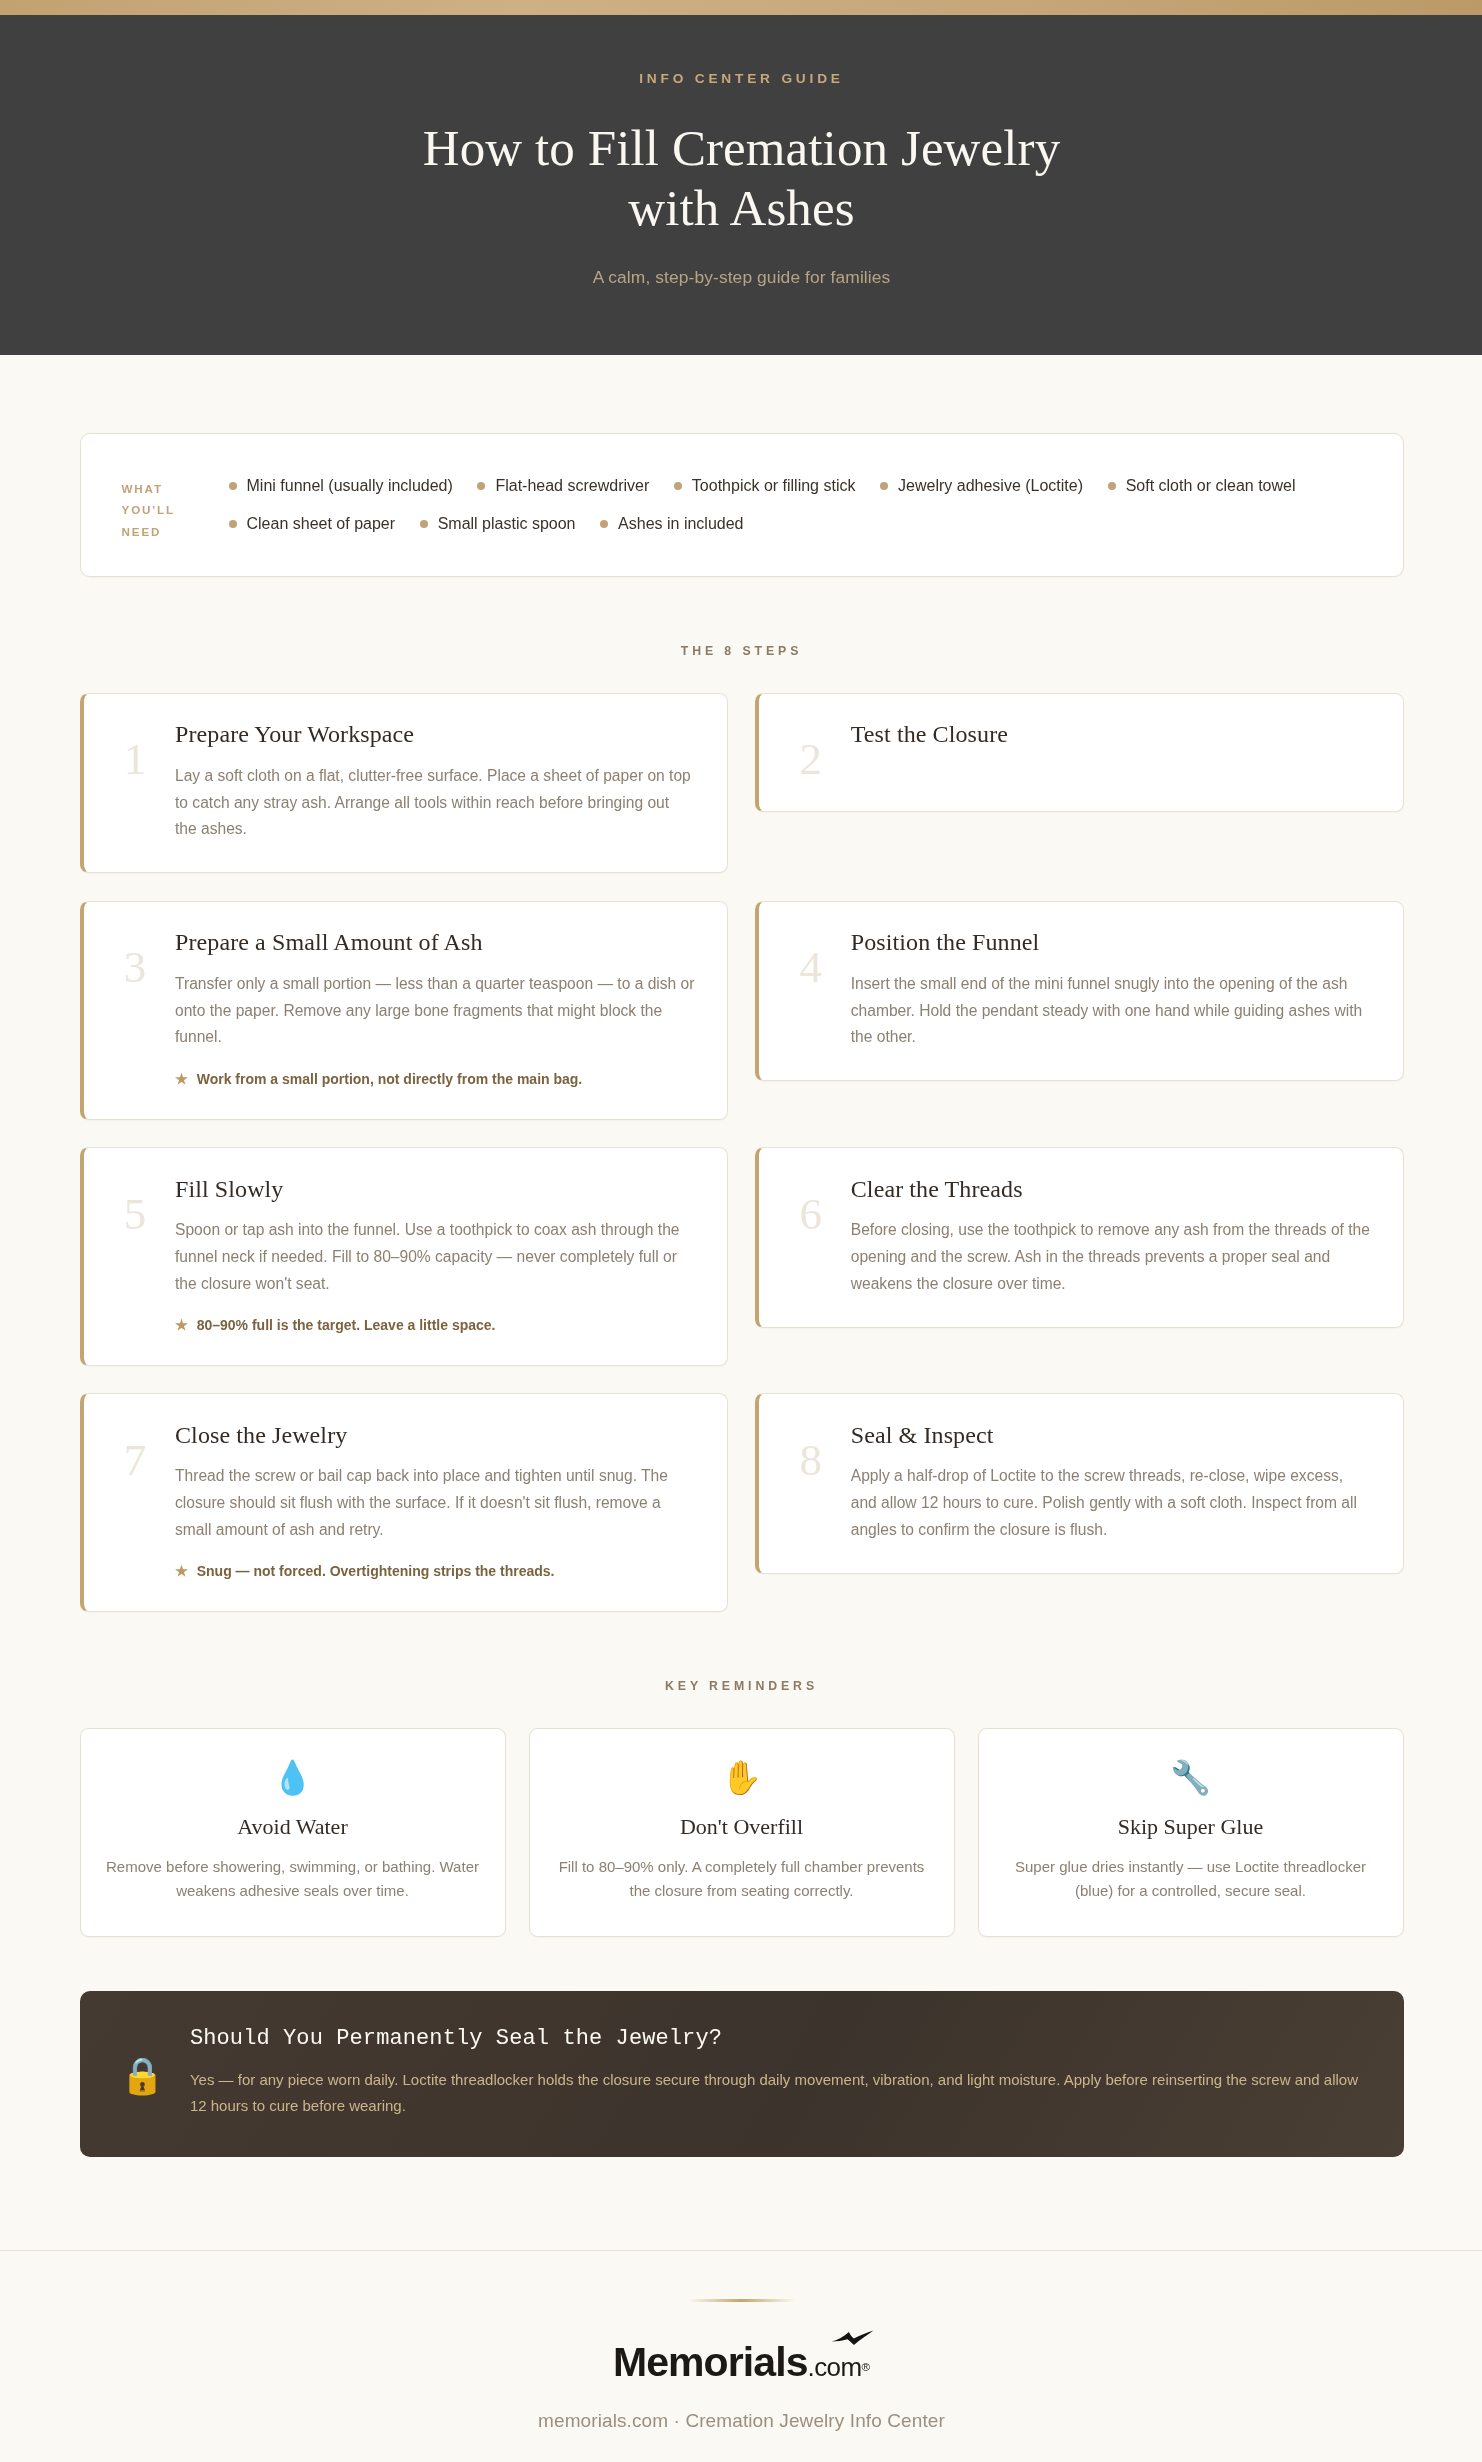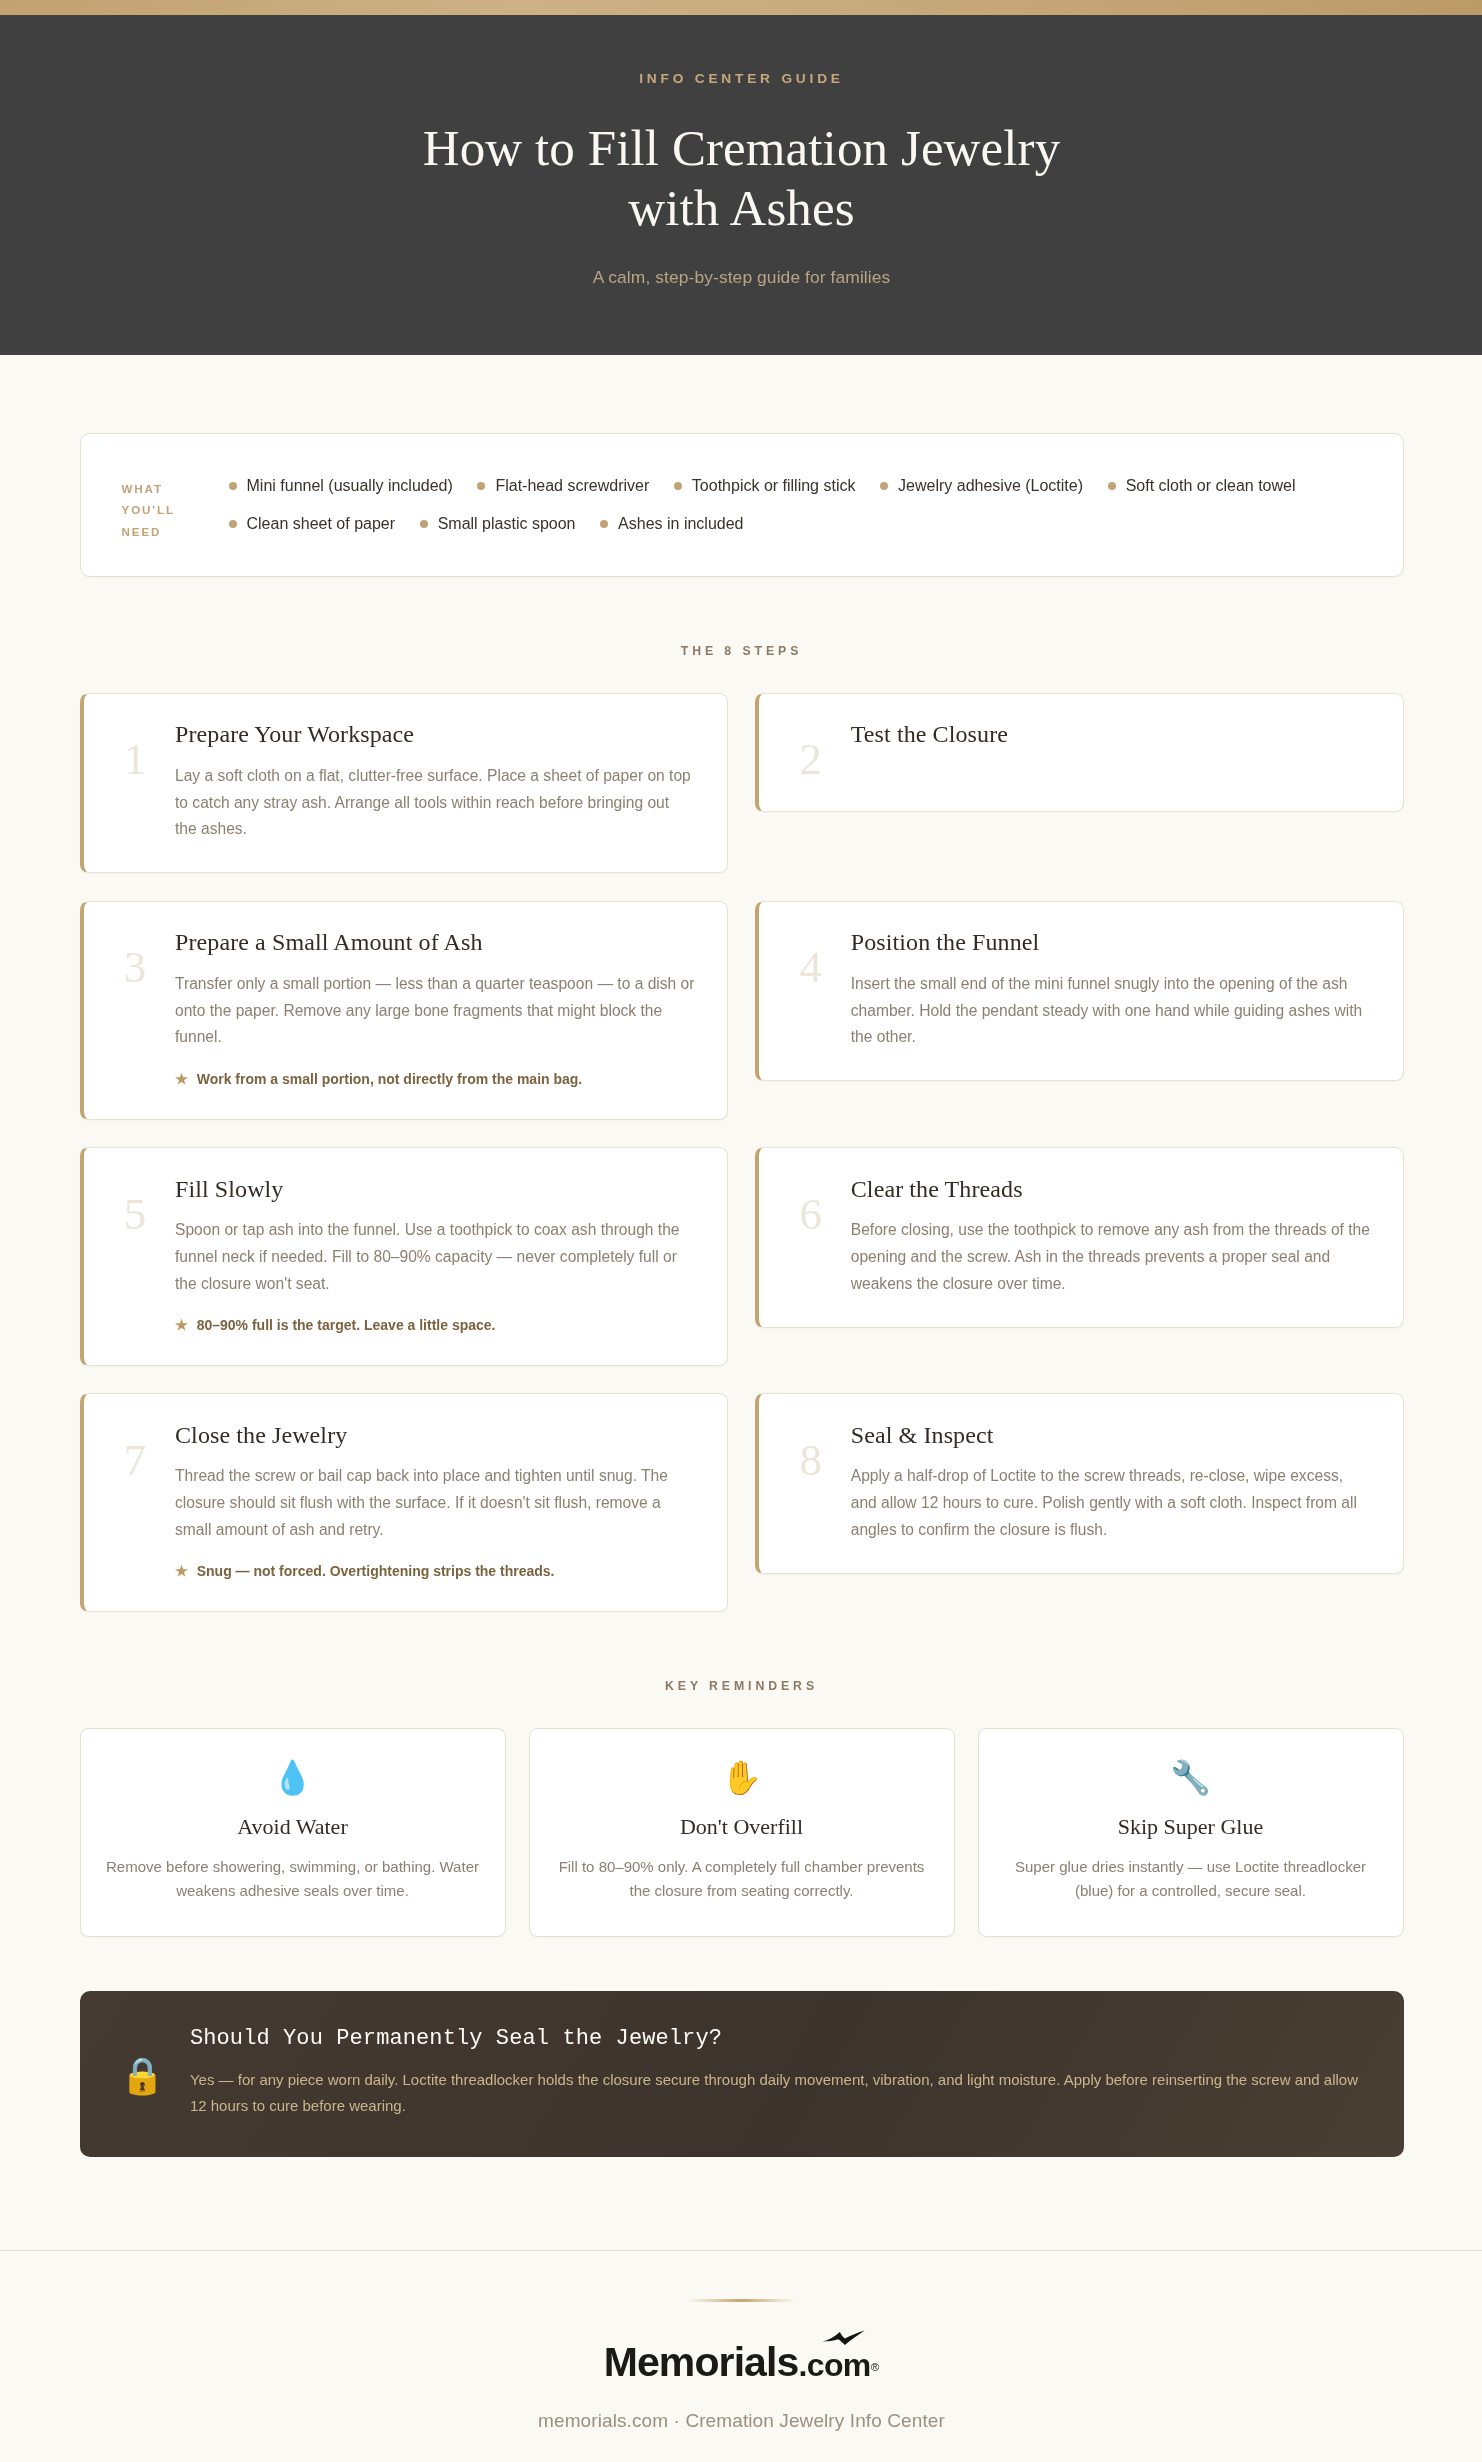--- a/index.html
+++ b/index.html
@@ -257,21 +257,21 @@
   }
   .logo {
     position: relative;
     display: inline-block;
     font-family: "Liberation Sans", sans-serif;
     color: #1c1a17;
     line-height: 1;
     padding-top: 10px;
   }
   .logo-main { font-size: 41px; font-weight: 700; letter-spacing: -0.9px; }
-  .logo-dotcom { font-size: 32px; font-weight: 700; letter-spacing: -0.6px; }
+  .logo-dotcom { font-size: 26px; font-weight: 400; letter-spacing: -0.6px; }
   .logo-reg { font-size: 11.6px; vertical-align: super; font-weight: 400; }
   .logo-bird {
     position: absolute;
     top: -2.9px;
     left: 217px;
     width: 45px;
     height: 19px;
   }
   .footer-meta {
     margin-top: 27.5px;

